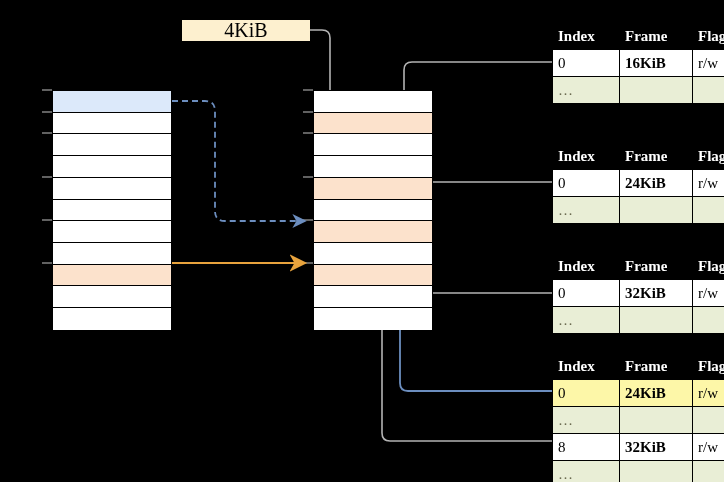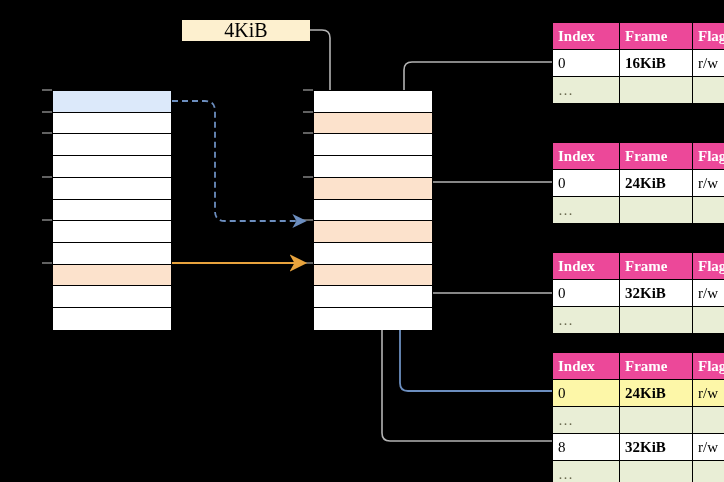--- a/index.html
+++ b/index.html
@@ -14,21 +14,21 @@
   .srow.blue{background:#dce9fa;}
   .srow.orange{background:#fce2cc;}
 
   
   .sizelabel{position:absolute;background:#fdf0cf;border:none;color:#000;
              font-size:20px;line-height:20px;text-align:center;}
 
   
   .ptable{position:absolute;border-collapse:collapse;border:1.5px solid #000;
           background:#fff;table-layout:fixed;}
-  .ptable th{background:#ec4899;color:#fff;font-weight:bold;font-size:15px;
+  .ptable th{background:#000000;color:#fff;font-weight:bold;font-size:15px;
              text-align:left;padding:2px 5px;border:1.5px solid #000;height:22px;
              white-space:nowrap;}
   .ptable td{background:#fff;color:#000;font-size:15px;text-align:left;
              padding:2px 5px;border:1.5px solid #000;height:22px;white-space:nowrap;}
   .ptable tr.alt td{background:#e9eed6;color:#6b6b50;}
   .ptable td.hl{background:#fdf7a8;}
   .c-index{width:56px;}
   .c-frame{width:62px;font-weight:bold;}
   .c-flags{width:45px;}
 </style>

